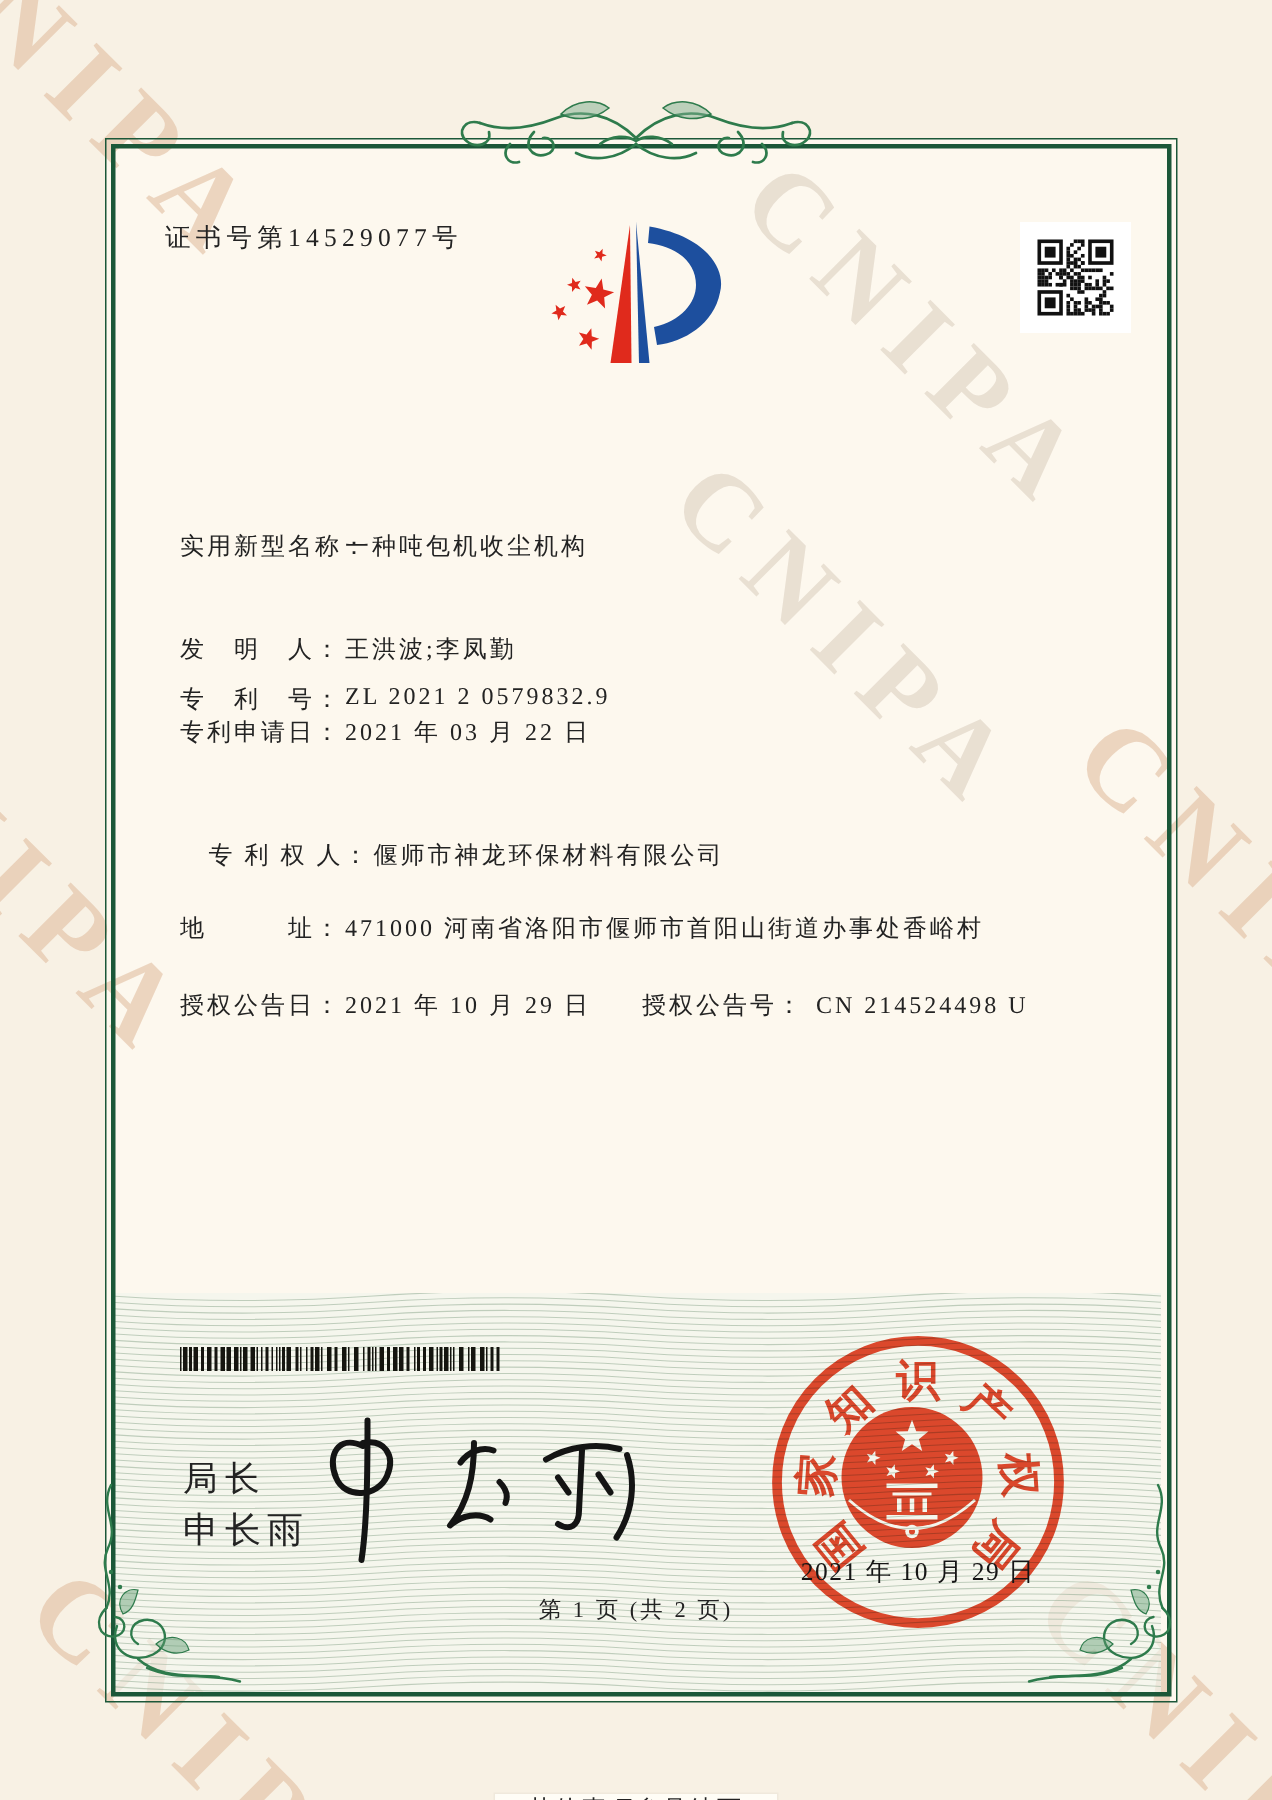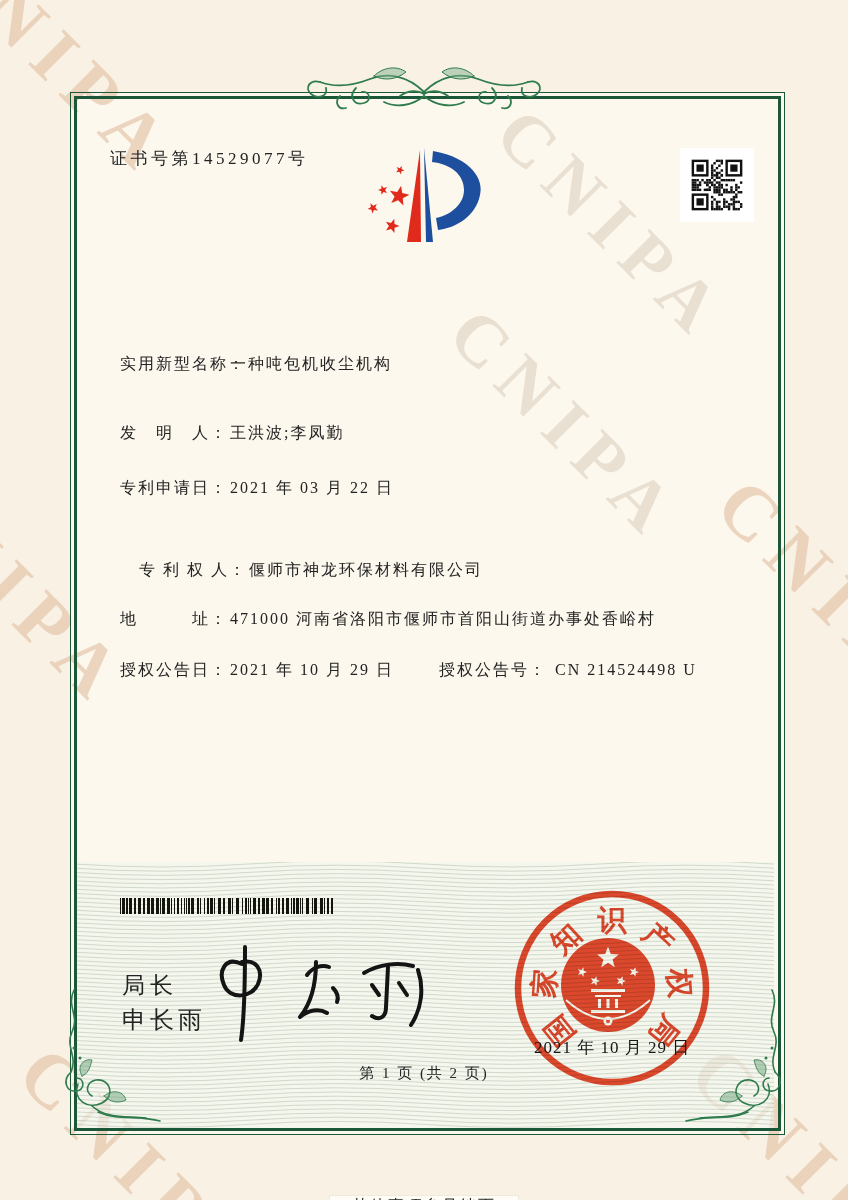--- a/index.html
+++ b/index.html
@@ -20,21 +20,21 @@
   
   .c{position:absolute;z-index:5;color:#232323;}
   #cert-no{left:110px;top:147px;font-size:17px;letter-spacing:3.5px;}
   #logo{left:352px;top:140px;}
   #qr{left:680px;top:148px;background:#fff;padding:2px;}
   #title{left:0;top:250px;width:848px;text-align:center;font-size:40px;font-weight:bold;letter-spacing:9px;color:#1d1d1d;}
   .frow{left:120px;width:660px;font-size:16px;letter-spacing:2px;height:24px;white-space:nowrap;}
   .flabel{display:inline-block;width:110px;letter-spacing:2px;vertical-align:top;}
   .fvalue{letter-spacing:2px;}
   .fvalue-fixed{display:inline-block;width:188px;}
-  .blabel{display:inline-block;margin-left:21px;}
+  .blabel{display:inline-block;margin-left:10px;}
   .bvalue{margin-left:8px;}
   #paras{left:120px;top:700px;width:614px;font-size:16px;line-height:27px;text-align:justify;letter-spacing:1px;}
   #paras p{margin:0;text-indent:2em;}
   #barcode{left:120px;top:898px;}
   #signer-title{left:122px;top:970px;font-size:23px;letter-spacing:5px;}
   #signer-name{left:122px;top:1004px;font-size:24px;letter-spacing:4px;}
   #signature{left:212px;top:944px;}
   #seal{left:512px;top:888px;z-index:4;mix-blend-mode:multiply;}
   #seal-date{left:512px;top:1036px;width:200px;text-align:center;font-size:17px;letter-spacing:1px;color:#151515;z-index:5;}
   #page-ind{left:0;top:1064px;width:848px;text-align:center;font-size:15px;letter-spacing:2px;}
@@ -325,20 +325,23 @@
       </g>
   </svg>
 
 
   <div class="c frow" style="top:354px;">
     <span class="flabel">实用新型名称：</span><span class="fvalue">一种吨包机收尘机构</span>
   </div>
   <div class="c frow" style="top:405px;margin-top:18px;">
     <span class="flabel">发　明　人：</span><span class="fvalue">王洪波;李凤勤</span>
   </div>
+  <div class="c frow" style="top:456px;">
+    <span class="flabel">专　利　号：</span><span class="fvalue">ZL 2021 2 0579832.9</span>
+  </div>
   <div class="c frow" style="top:478px;">
     <span class="flabel">专利申请日：</span><span class="fvalue">2021 年 03 月 22 日</span>
   </div>
   <div class="c frow" style="top:560px;margin-left:19px;">
     <span class="flabel">专 利 权 人：</span><span class="fvalue">偃师市神龙环保材料有限公司</span>
   </div>
   <div class="c frow" style="top:609px;">
     <span class="flabel">地　　　址：</span><span class="fvalue">471000 河南省洛阳市偃师市首阳山街道办事处香峪村</span>
   </div>
   <div class="c frow" style="top:660px;">

